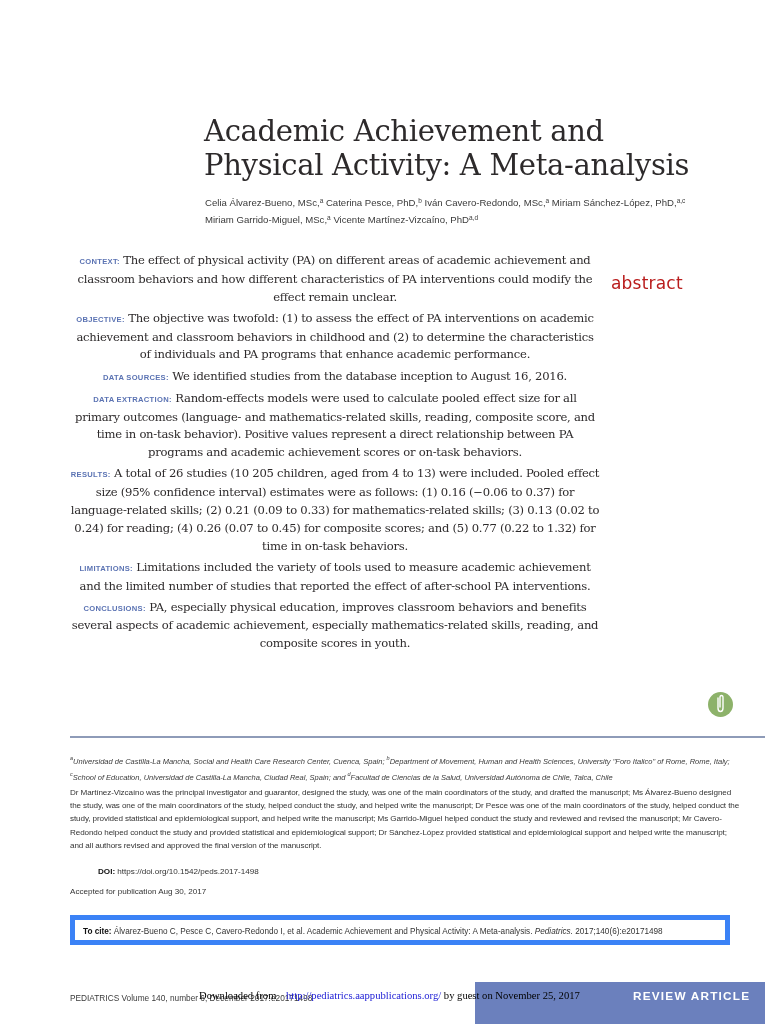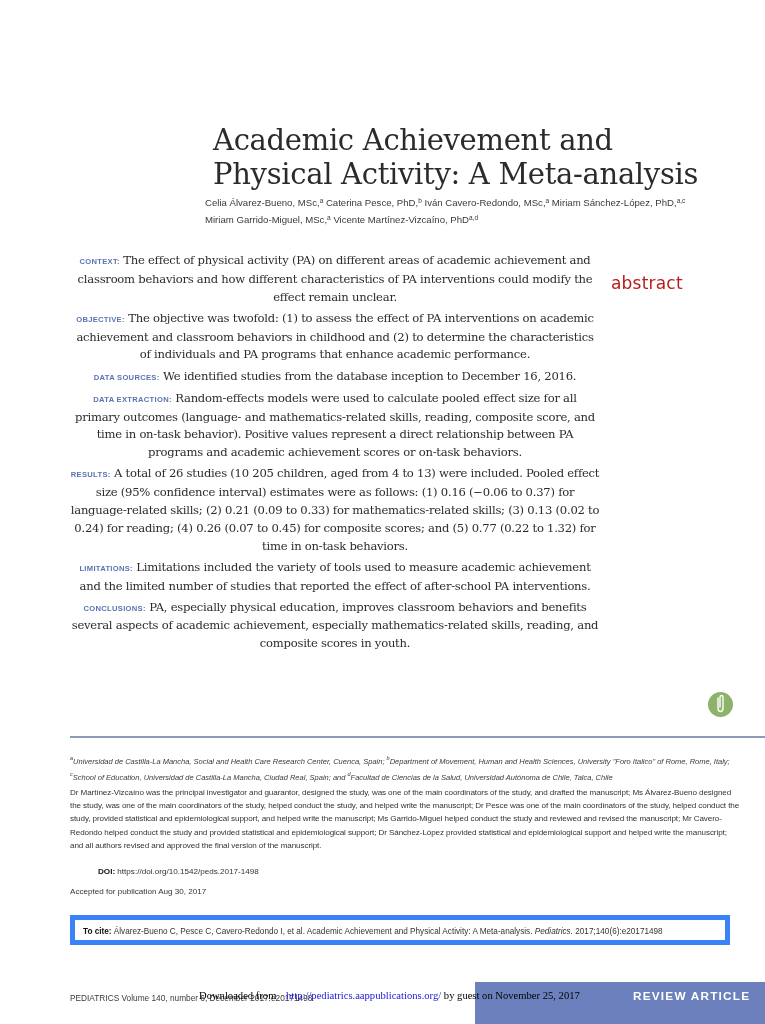--- a/index.html
+++ b/index.html
@@ -1,17 +1,17 @@
 <!DOCTYPE html>
 <html><head>
 <meta charset="utf-8">
 <style>
   html, body { margin: 0; padding: 0; background: #ffffff; }
   body { width: 765px; height: 1024px; position: relative; overflow: hidden; color: #231f20; }
-  .title { position: absolute; left: 204px; top: 114px; width: 520px; font-family: "DejaVu Serif", serif; font-size: 29px; line-height: 34px; color: #2d2a2b; font-weight: normal; margin: 9px; letter-spacing: -0.3px; }
+  .title { position: absolute; left: 204px; top: 114px; width: 520px; font-family: "DejaVu Serif", serif; font-size: 29px; line-height: 34px; color: #2d2a2b; font-weight: normal; margin: 0; letter-spacing: -0.3px; }
   .authors { position: absolute; left: 205px; top: 193px; width: 540px; font-family: "Liberation Sans", sans-serif; font-size: 9.6px; line-height: 15px; color: #3a3a3a; }
   .authors sup { font-size: 6.5px; vertical-align: 3px; }
   .abstract-tag { position: absolute; left: 611px; top: 273px; font-family: "DejaVu Sans", sans-serif; font-size: 17px; color: #b91c1c; letter-spacing: 0.2px; }
   .abstract { position: absolute; left: 70px; top: 252px; width: 530px; font-family: "DejaVu Serif", serif; font-size: 11.6px; line-height: 17.8px; color: #2d2a2b; }
   .abstract p { margin: 0 0 3.4px 0; letter-spacing: -0.25px; text-align: center; }
   .abstract .lbl { font-family: "Liberation Sans", sans-serif; font-weight: bold; font-size: 7.6px; color: #5b73b3; letter-spacing: 0.3px; text-transform: uppercase; }
   .clip-icon { position: absolute; left: 708px; top: 692px; width: 25px; height: 25px; border-radius: 50%; background: #8db26a; }
   .divider { position: absolute; left: 70px; top: 736px; width: 695px; height: 2px; background: #8e9bb8; }
   .affil { position: absolute; left: 70px; top: 752px; width: 675px; font-family: "Liberation Sans", sans-serif; font-style: italic; font-size: 7.5px; line-height: 12.5px; color: #3a3a3a; }
   .affil sup { font-size: 5.5px; }
@@ -40,21 +40,21 @@
   <span>Miriam Sánchez-López, PhD,</span><sup>a,c</sup><br>
   <span>Miriam Garrido-Miguel, MSc,</span><sup>a</sup>
   <span>Vicente Martínez-Vizcaíno, PhD</span><sup>a,d</sup>
 </div>
 
 <div class="abstract-tag">abstract</div>
 
 <div class="abstract">
   <p><span class="lbl">CONTEXT:</span> <span>The effect of physical activity (PA) on different areas of academic achievement and classroom behaviors and how different characteristics of PA interventions could modify the effect remain unclear.</span></p>
   <p><span class="lbl">OBJECTIVE:</span> <span>The objective was twofold: (1) to assess the effect of PA interventions on academic achievement and classroom behaviors in childhood and (2) to determine the characteristics of individuals and PA programs that enhance academic performance.</span></p>
-  <p><span class="lbl">DATA SOURCES:</span> <span>We identified studies from the database inception to December 16, 2016.</span></p>
+  <p><span class="lbl">DATA SOURCES:</span> <span>We identified studies from the database inception to August 16, 2016.</span></p>
   <p><span class="lbl">DATA EXTRACTION:</span> <span>Random-effects models were used to calculate pooled effect size for all primary outcomes (language- and mathematics-related skills, reading, composite score, and time in on-task behavior). Positive values represent a direct relationship between PA programs and academic achievement scores or on-task behaviors.</span></p>
   <p><span class="lbl">RESULTS:</span> <span>A total of 26 studies (10 205 children, aged from 4 to 13) were included. Pooled effect size (95% confidence interval) estimates were as follows: (1) 0.16 (−0.06 to 0.37) for language-related skills; (2) 0.21 (0.09 to 0.33) for mathematics-related skills; (3) 0.13 (0.02 to 0.24) for reading; (4) 0.26 (0.07 to 0.45) for composite scores; and (5) 0.77 (0.22 to 1.32) for time in on-task behaviors.</span></p>
   <p><span class="lbl">LIMITATIONS:</span> <span>Limitations included the variety of tools used to measure academic achievement and the limited number of studies that reported the effect of after-school PA interventions.</span></p>
   <p><span class="lbl">CONCLUSIONS:</span> <span>PA, especially physical education, improves classroom behaviors and benefits several aspects of academic achievement, especially mathematics-related skills, reading, and composite scores in youth.</span></p>
 </div>
 
 <div class="clip-icon">
   <svg width="25" height="25" viewBox="0 0 25 25">
     <path d="M10 6 L10 16 Q10 19.5 12.5 19.5 Q15 19.5 15 16 L15 5.5 Q15 3.5 13.5 3.5 Q12 3.5 12 5.5 L12 15" fill="none" stroke="#ffffff" stroke-width="1.4" stroke-linecap="round"></path>
   </svg>

